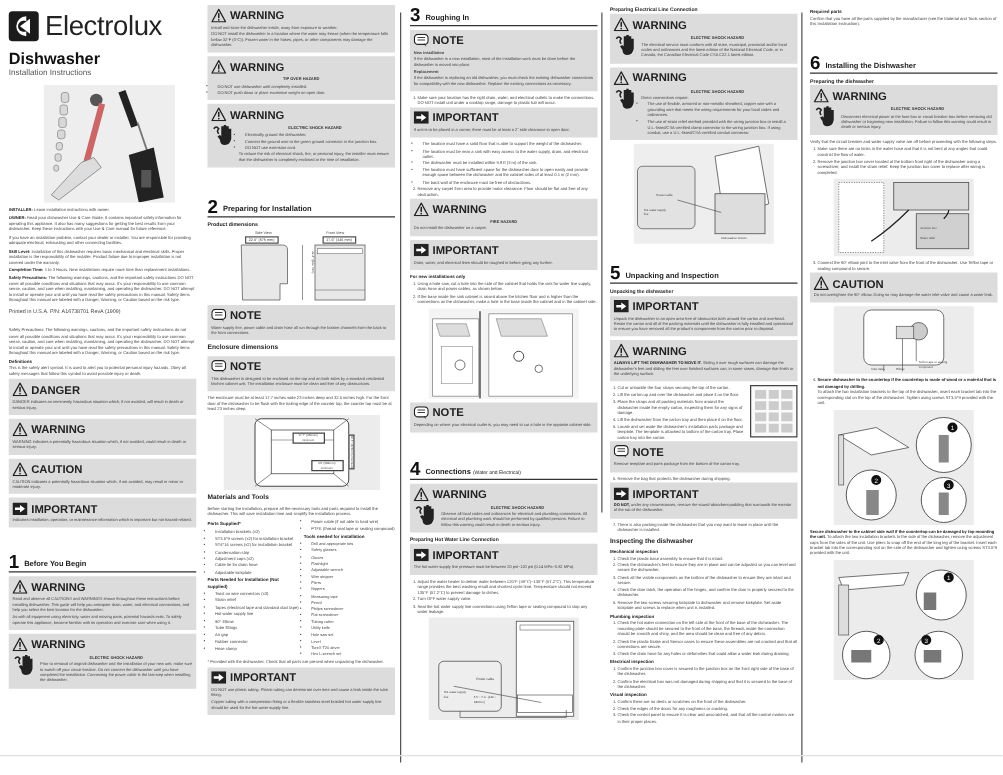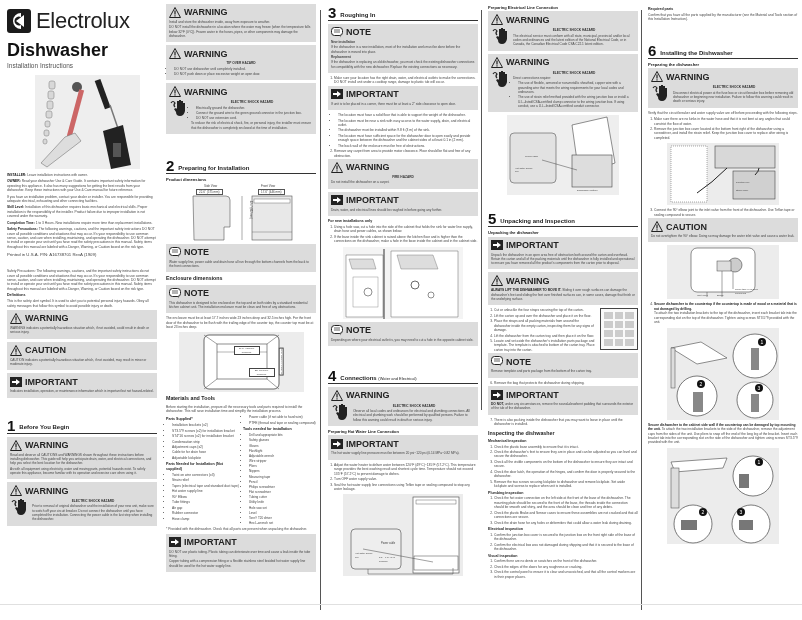--- a/index.html
+++ b/index.html
@@ -25,21 +25,21 @@
 h4{font-size:3.6px;font-weight:bold;color:#222;margin:2px 0 1px 0}
 p.t{font-size:3.3px;margin:1px 0 2px 0;color:#444}
 ol,ul{margin-left:6px;font-size:3.3px;color:#444}
 li{margin-bottom:1px}
 .fig{background:#ececec;margin:3px auto;position:relative;overflow:hidden}
 .two{display:flex;gap:4px}
 .two>div{flex:1}
 .logo{display:flex;align-items:center;margin:6px 0 2px 0}
 .logo .mark{width:24px;height:24px;background:#1b1b1b;border-radius:3px;position:relative;margin-right:5px}
 .logo .word{font-size:22px;color:#222;letter-spacing:-0.3px}
-.title{font-size:18px;font-weight:bold;color:#111;margin-top:2px}
+.title{font-size:13px;font-weight:bold;color:#111;margin-top:2px}
 .subtitle{font-size:6.5px;color:#555;margin-bottom:4px}
 .bold{font-weight:bold;color:#222}
 .caption{font-size:3px;color:#444}
 </style>
 </head>
 <body>
 
 <div class="page" style="left:0;">
   <div class="col" style="left:7px;width:150px;">
     <div class="logo">
@@ -79,20 +79,31 @@
     <p class="t"><span class="bold">Skill Level:</span> <span>Installation of this dishwasher requires basic mechanical and electrical skills. Proper installation is the responsibility of the installer. Product failure due to improper installation is not covered under the warranty.</span></p>
     <p class="t"><span class="bold">Completion Time:</span> <span>1 to 3 Hours. New installations require more time than replacement installations.</span></p>
     <p class="t"><span class="bold">Safety Precautions:</span> <span>The following warnings, cautions, and the important safety instructions DO NOT cover all possible conditions and situations that may occur. It's your responsibility to use common sense, caution, and care when installing, maintaining, and operating the dishwasher. DO NOT attempt to install or operate your unit until you have read the safety precautions in this manual. Safety items throughout this manual are labeled with a Danger, Warning, or Caution based on the risk type.</span></p>
     <p class="t" style="font-size:4.3px;margin-top:3px;">Printed in U.S.A. P/N: A16738701 RevA (1909)</p>
 
     <div style="height:8px"></div>
     <p class="t">Safety Precautions: The following warnings, cautions, and the important safety instructions do not cover all possible conditions and situations that may occur. It's your responsibility to use common sense, caution, and care when installing, maintaining, and operating the dishwasher. DO NOT attempt to install or operate your unit until you have read the safety precautions in this manual. Safety items throughout this manual are labeled with a Danger, Warning, or Caution based on the risk type.</p>
     <h4>Definitions</h4>
     <p class="t">This is the safety alert symbol. It is used to alert you to potential personal injury hazards. Obey all safety messages that follow this symbol to avoid possible injury or death.</p>
 
+    <div class="box">
+      <div class="hd">
+          <svg width="12" height="11" viewBox="0 0 12 11">
+            <path d="M6 0.5 L11.5 10.5 L0.5 10.5 Z" fill="none" stroke="#222" stroke-width="1"></path>
+            <rect x="5.4" y="3.5" width="1.2" height="4" fill="#222"></rect>
+            <rect x="5.4" y="8.3" width="1.2" height="1.2" fill="#222"></rect>
+          </svg>
+          <span>DANGER</span>
+        </div>
+      <p>DANGER indicates an imminently hazardous situation which, if not avoided, will result in death or serious injury.</p>
+    </div>
     <div class="box">
       <div class="hd">
           <svg width="12" height="11" viewBox="0 0 12 11">
             <path d="M6 0.5 L11.5 10.5 L0.5 10.5 Z" fill="none" stroke="#222" stroke-width="1"></path>
             <rect x="5.4" y="3.5" width="1.2" height="4" fill="#222"></rect>
             <rect x="5.4" y="8.3" width="1.2" height="1.2" fill="#222"></rect>
           </svg>
           <span>WARNING</span>
         </div>
       <p>WARNING indicates a potentially hazardous situation which, if not avoided, could result in death or serious injury.</p>

